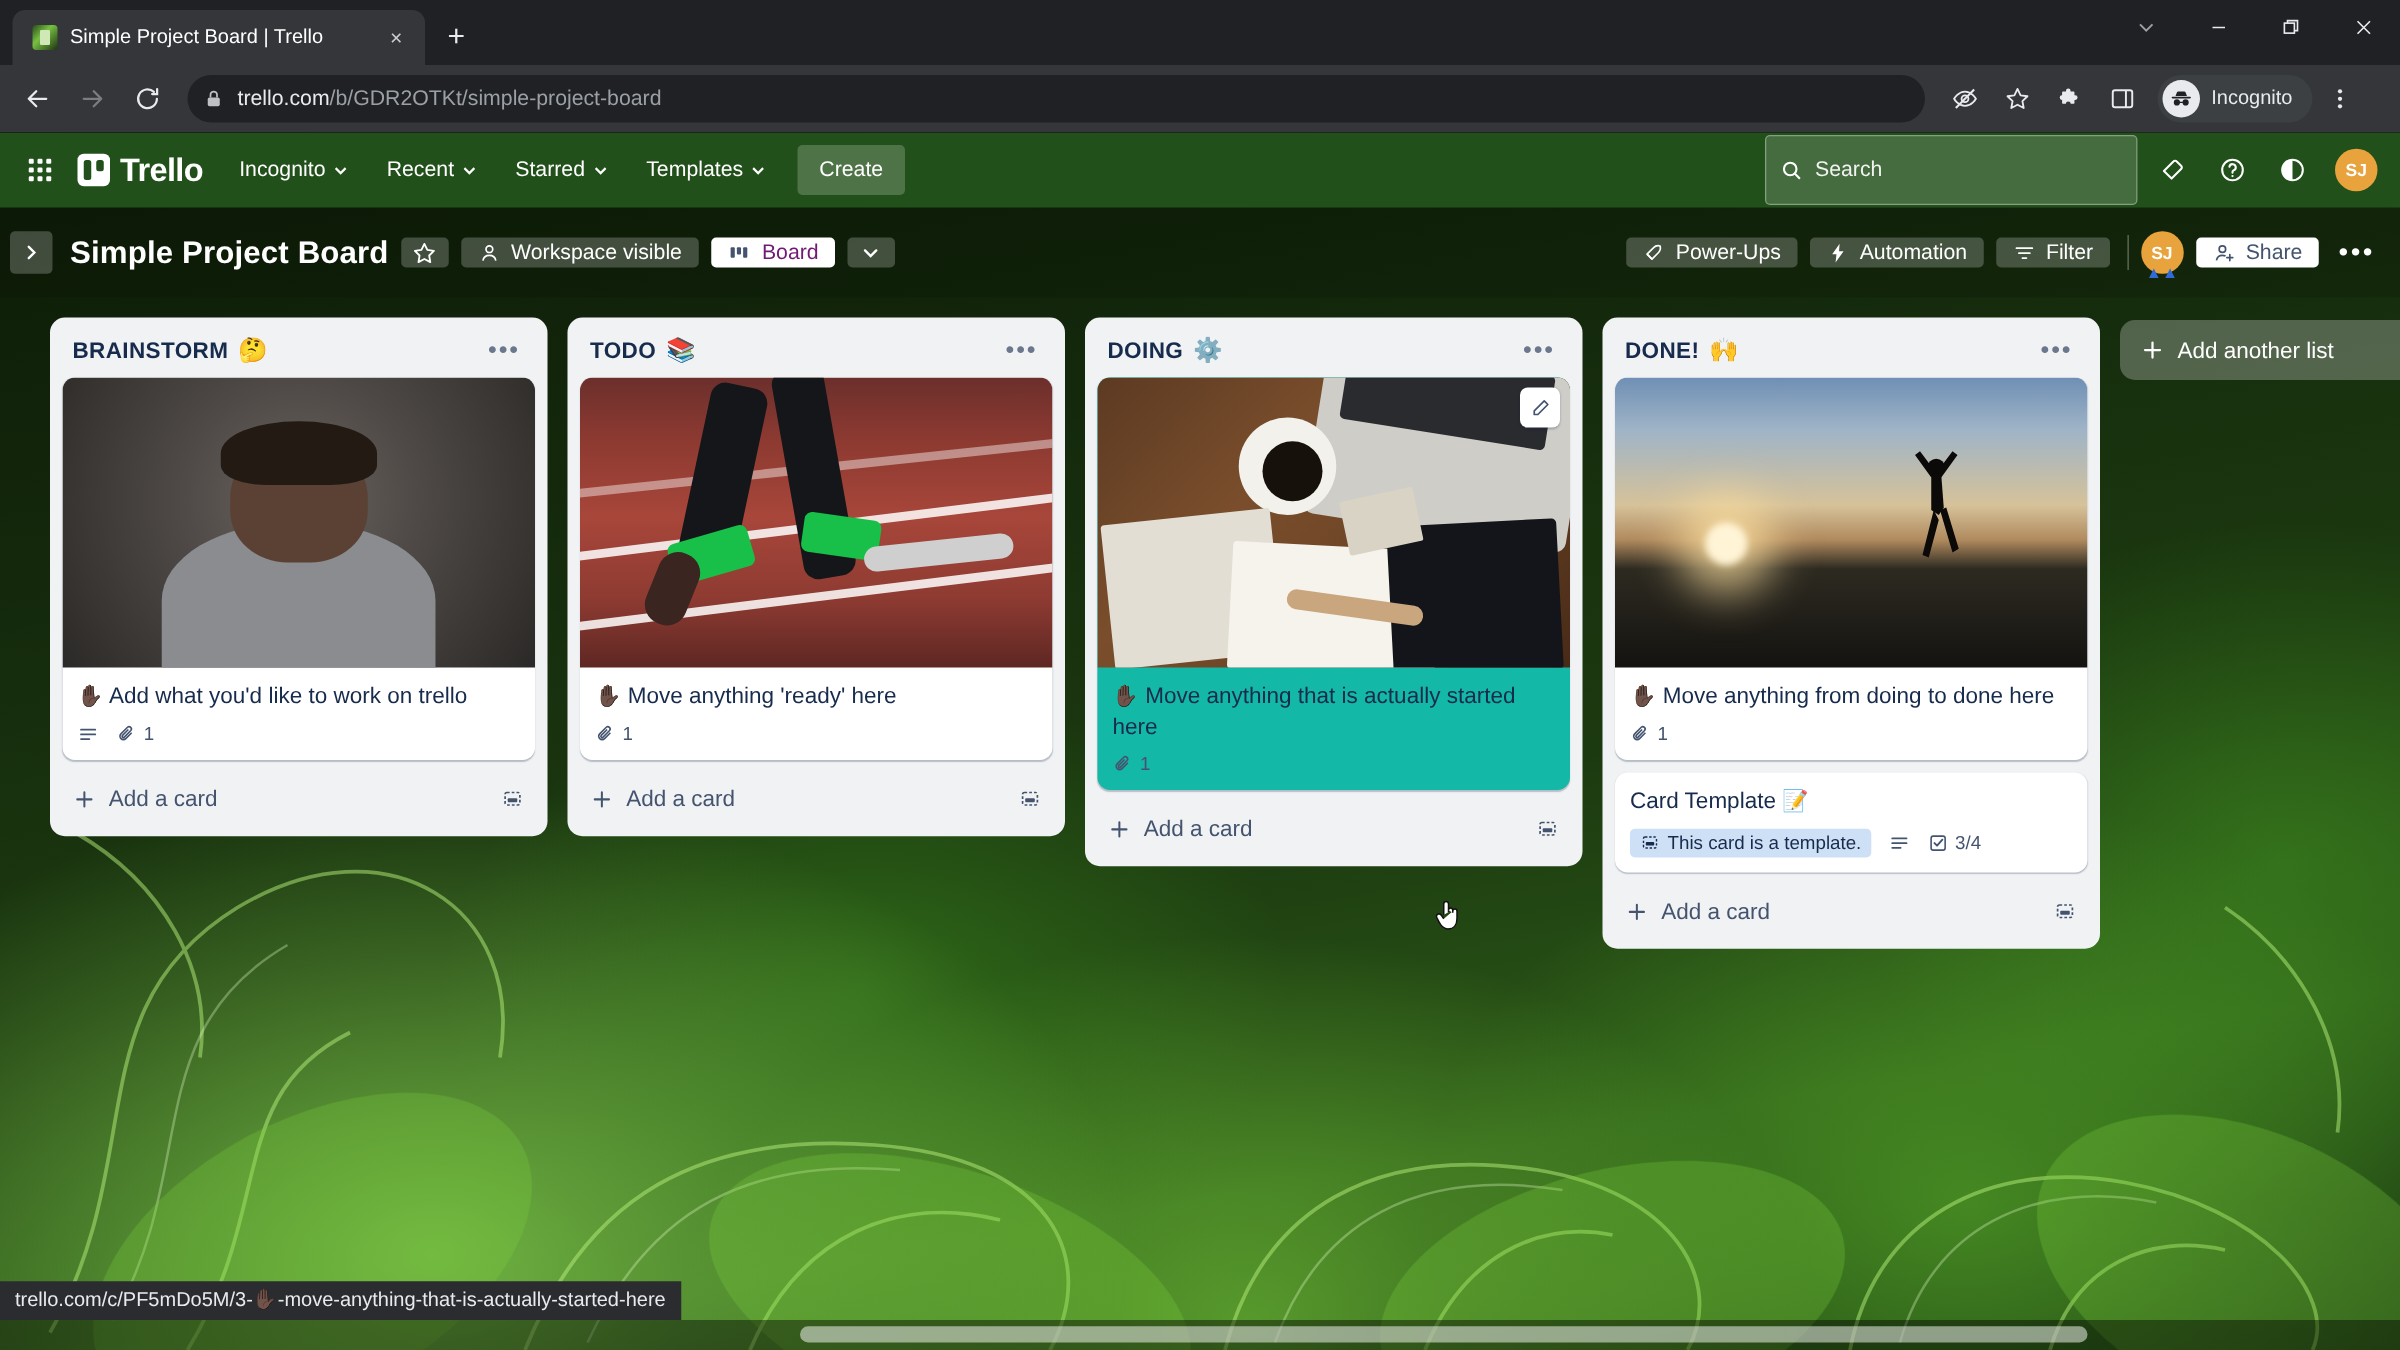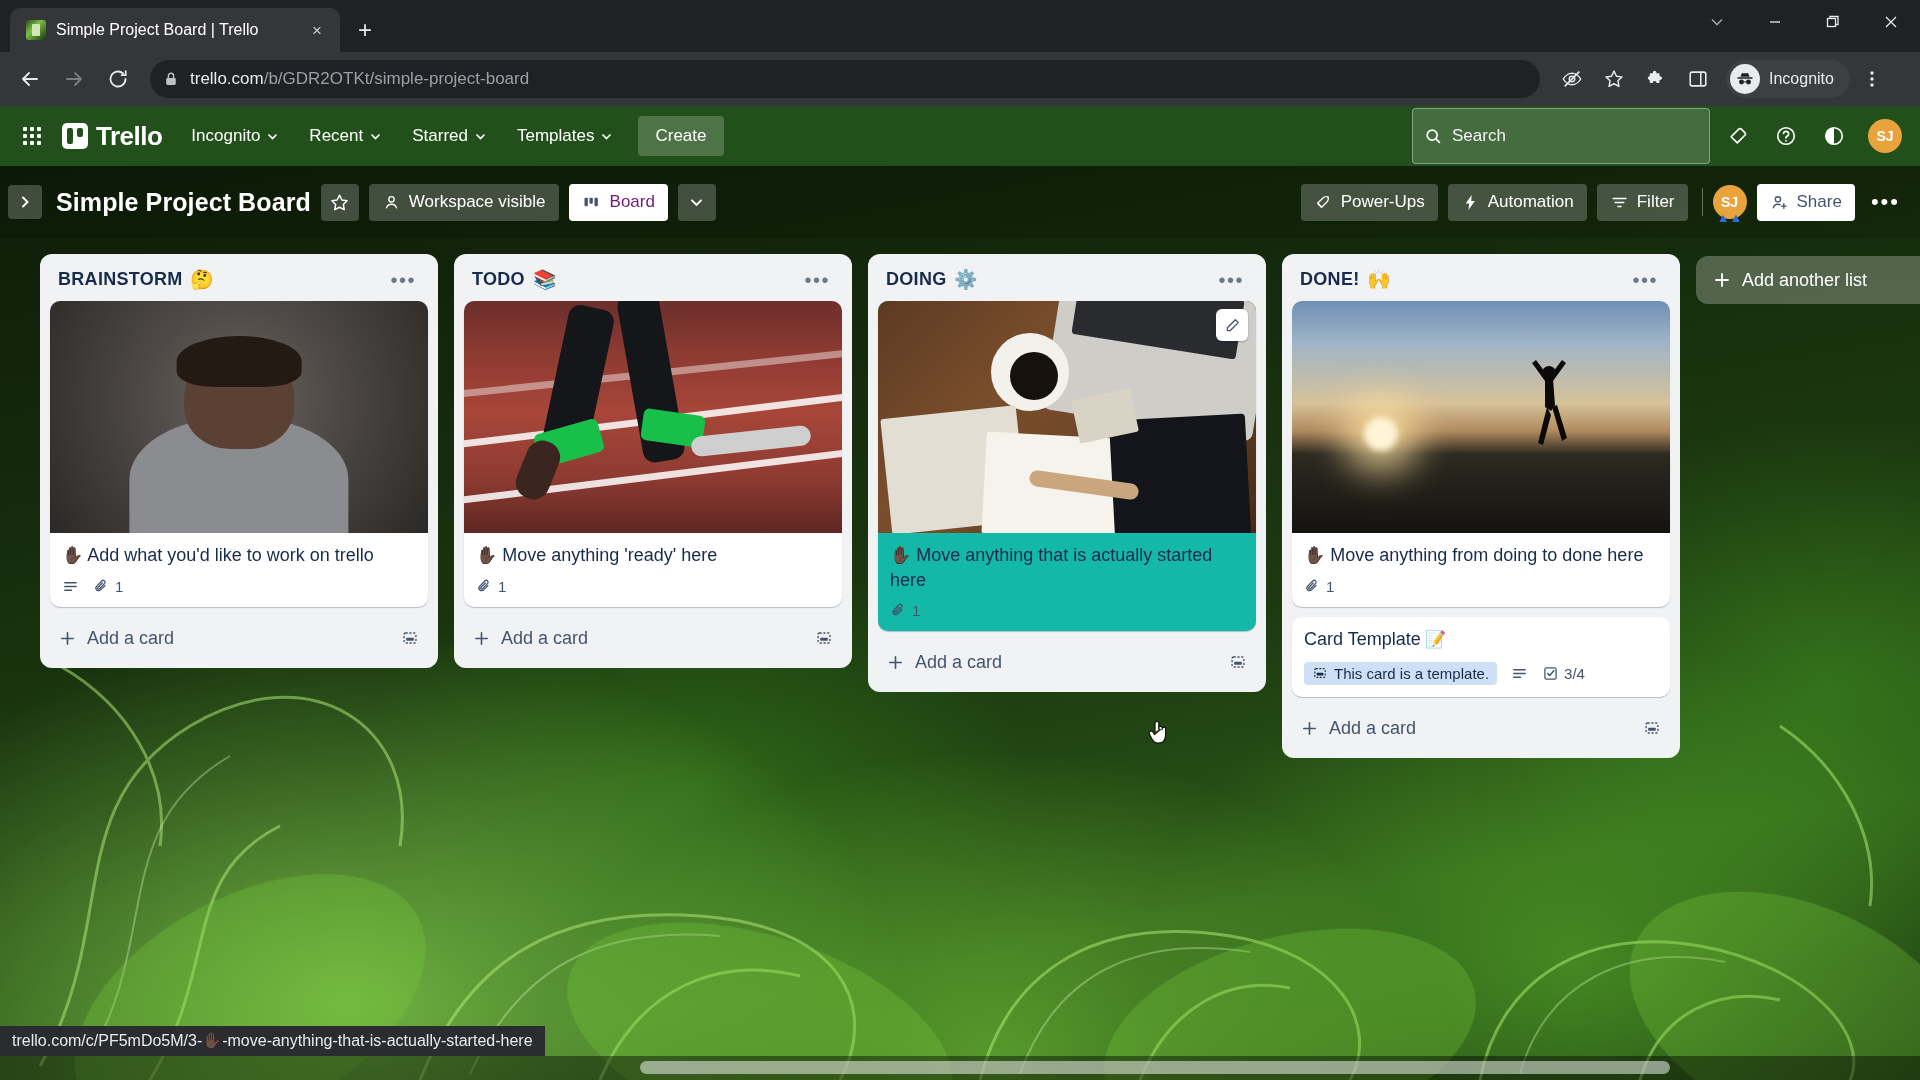--- a/index.html
+++ b/index.html
@@ -153,21 +153,21 @@
     height: 72px; display: flex; align-items: center; padding: 0 14px 0 0;
     background: rgba(0,0,0,.12);
   }
   .bhead-collapse {
     width: 34px; height: 34px; border-radius: 4px; background: rgba(255,255,255,.22);
     color: #fff; display: flex; align-items: center; justify-content: center;
     margin-left: 8px; margin-right: 14px; font-size: 17px;
   }
   .btitle { color: #fff; font-size: 25px; font-weight: bold; letter-spacing: .1px; }
   .bbtn {
-    height: 37px; display: flex; align-items: center; gap: 8px;
+    height: 24px; display: flex; align-items: center; gap: 8px;
     padding: 0 13px; border-radius: 4px; color: #fff; font-size: 17px;
     background: rgba(255,255,255,.22); margin-left: 10px; white-space: nowrap;
   }
   .bbtn.icon-only { padding: 0; width: 38px; justify-content: center; }
   .bbtn.active { background: #fff; color: #701a75; }
   .bhead-spacer { flex: 1 1 auto; }
   .bdivider { width: 1px; height: 28px; background: rgba(255,255,255,.35); margin: 0 10px 0 14px; }
   .member-av {
     width: 34px; height: 34px; border-radius: 50%; background: #e8a33d; color: #fff;
     display: flex; align-items: center; justify-content: center;

